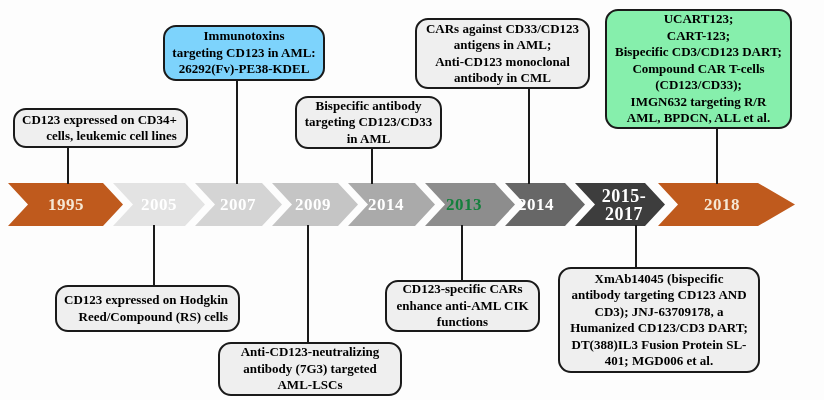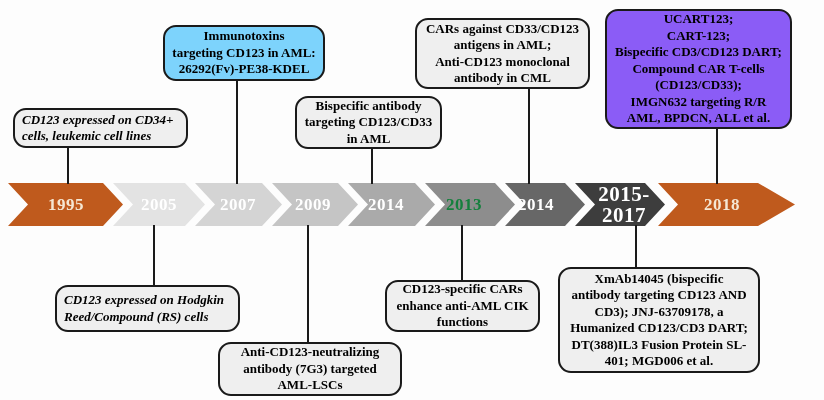--- a/index.html
+++ b/index.html
@@ -15,21 +15,21 @@
     position:absolute;
     transform:translate(-50%,-50%);
     font-weight:bold;
     font-size:17px;
     line-height:1.02;
     letter-spacing:0.5px;
     white-space:pre-line;
     text-align:center;
     pointer-events:none;
   }
-  .year-label.two-line{font-size:21px;}
+  .year-label.two-line{font-size:18px;}
   .event-box{
     position:absolute;
     box-sizing:border-box;
     background:#efefef;
     border:2px solid #1a1a1a;
     border-radius:13px;
     display:flex;
     align-items:center;
     justify-content:center;
     padding:2px 7px;
@@ -37,21 +37,21 @@
   }
   .event-box .box-text{
     font-weight:bold;
     font-size:13px;
     line-height:16.5px;
     color:#000;
     text-align:center;
     white-space:pre-line;
   }
   .event-box.align-left{justify-content:flex-start;}
-  .event-box.align-left .box-text{text-align:left;font-style:italic;}
+  .event-box.align-left .box-text{text-align:right;}
   .connector{
     position:absolute;
     width:2px;
     background:#1a1a1a;
     z-index:1;
   }
 </style>
 </head>
 <body>
 
@@ -95,21 +95,21 @@
 in AML</div>
     </div>
     <div class="connector" style="left: 528px; top: 89px; height: 95px; background: rgb(26, 26, 26);"></div>
     <div class="event-box" style="left: 415px; top: 18px; width: 175px; height: 71px; background: rgb(239, 239, 239); border-color: rgb(26, 26, 26);">
       <div class="box-text">CARs against CD33/CD123
 antigens in AML;
 Anti-CD123 monoclonal
 antibody in CML</div>
     </div>
     <div class="connector" style="left: 716px; top: 129px; height: 55px; background: rgb(26, 26, 26);"></div>
-    <div class="event-box" style="left: 605px; top: 9px; width: 187px; height: 120px; background: #8b5cf6; border-color: rgb(26, 26, 26);">
+    <div class="event-box" style="left: 605px; top: 9px; width: 187px; height: 120px; background: #86efac; border-color: rgb(26, 26, 26);">
       <div class="box-text">UCART123;
 CART-123;
 Bispecific CD3/CD123 DART;
 Compound CAR T-cells
 (CD123/CD33);
 IMGN632 targeting R/R
 AML, BPDCN, ALL et al.</div>
     </div>
     <div class="connector" style="left: 153px; top: 225px; height: 60px; background: rgb(26, 26, 26);"></div>
     <div class="event-box align-left" style="left: 55px; top: 285px; width: 185px; height: 47px; background: rgb(239, 239, 239); border-color: rgb(26, 26, 26);">

